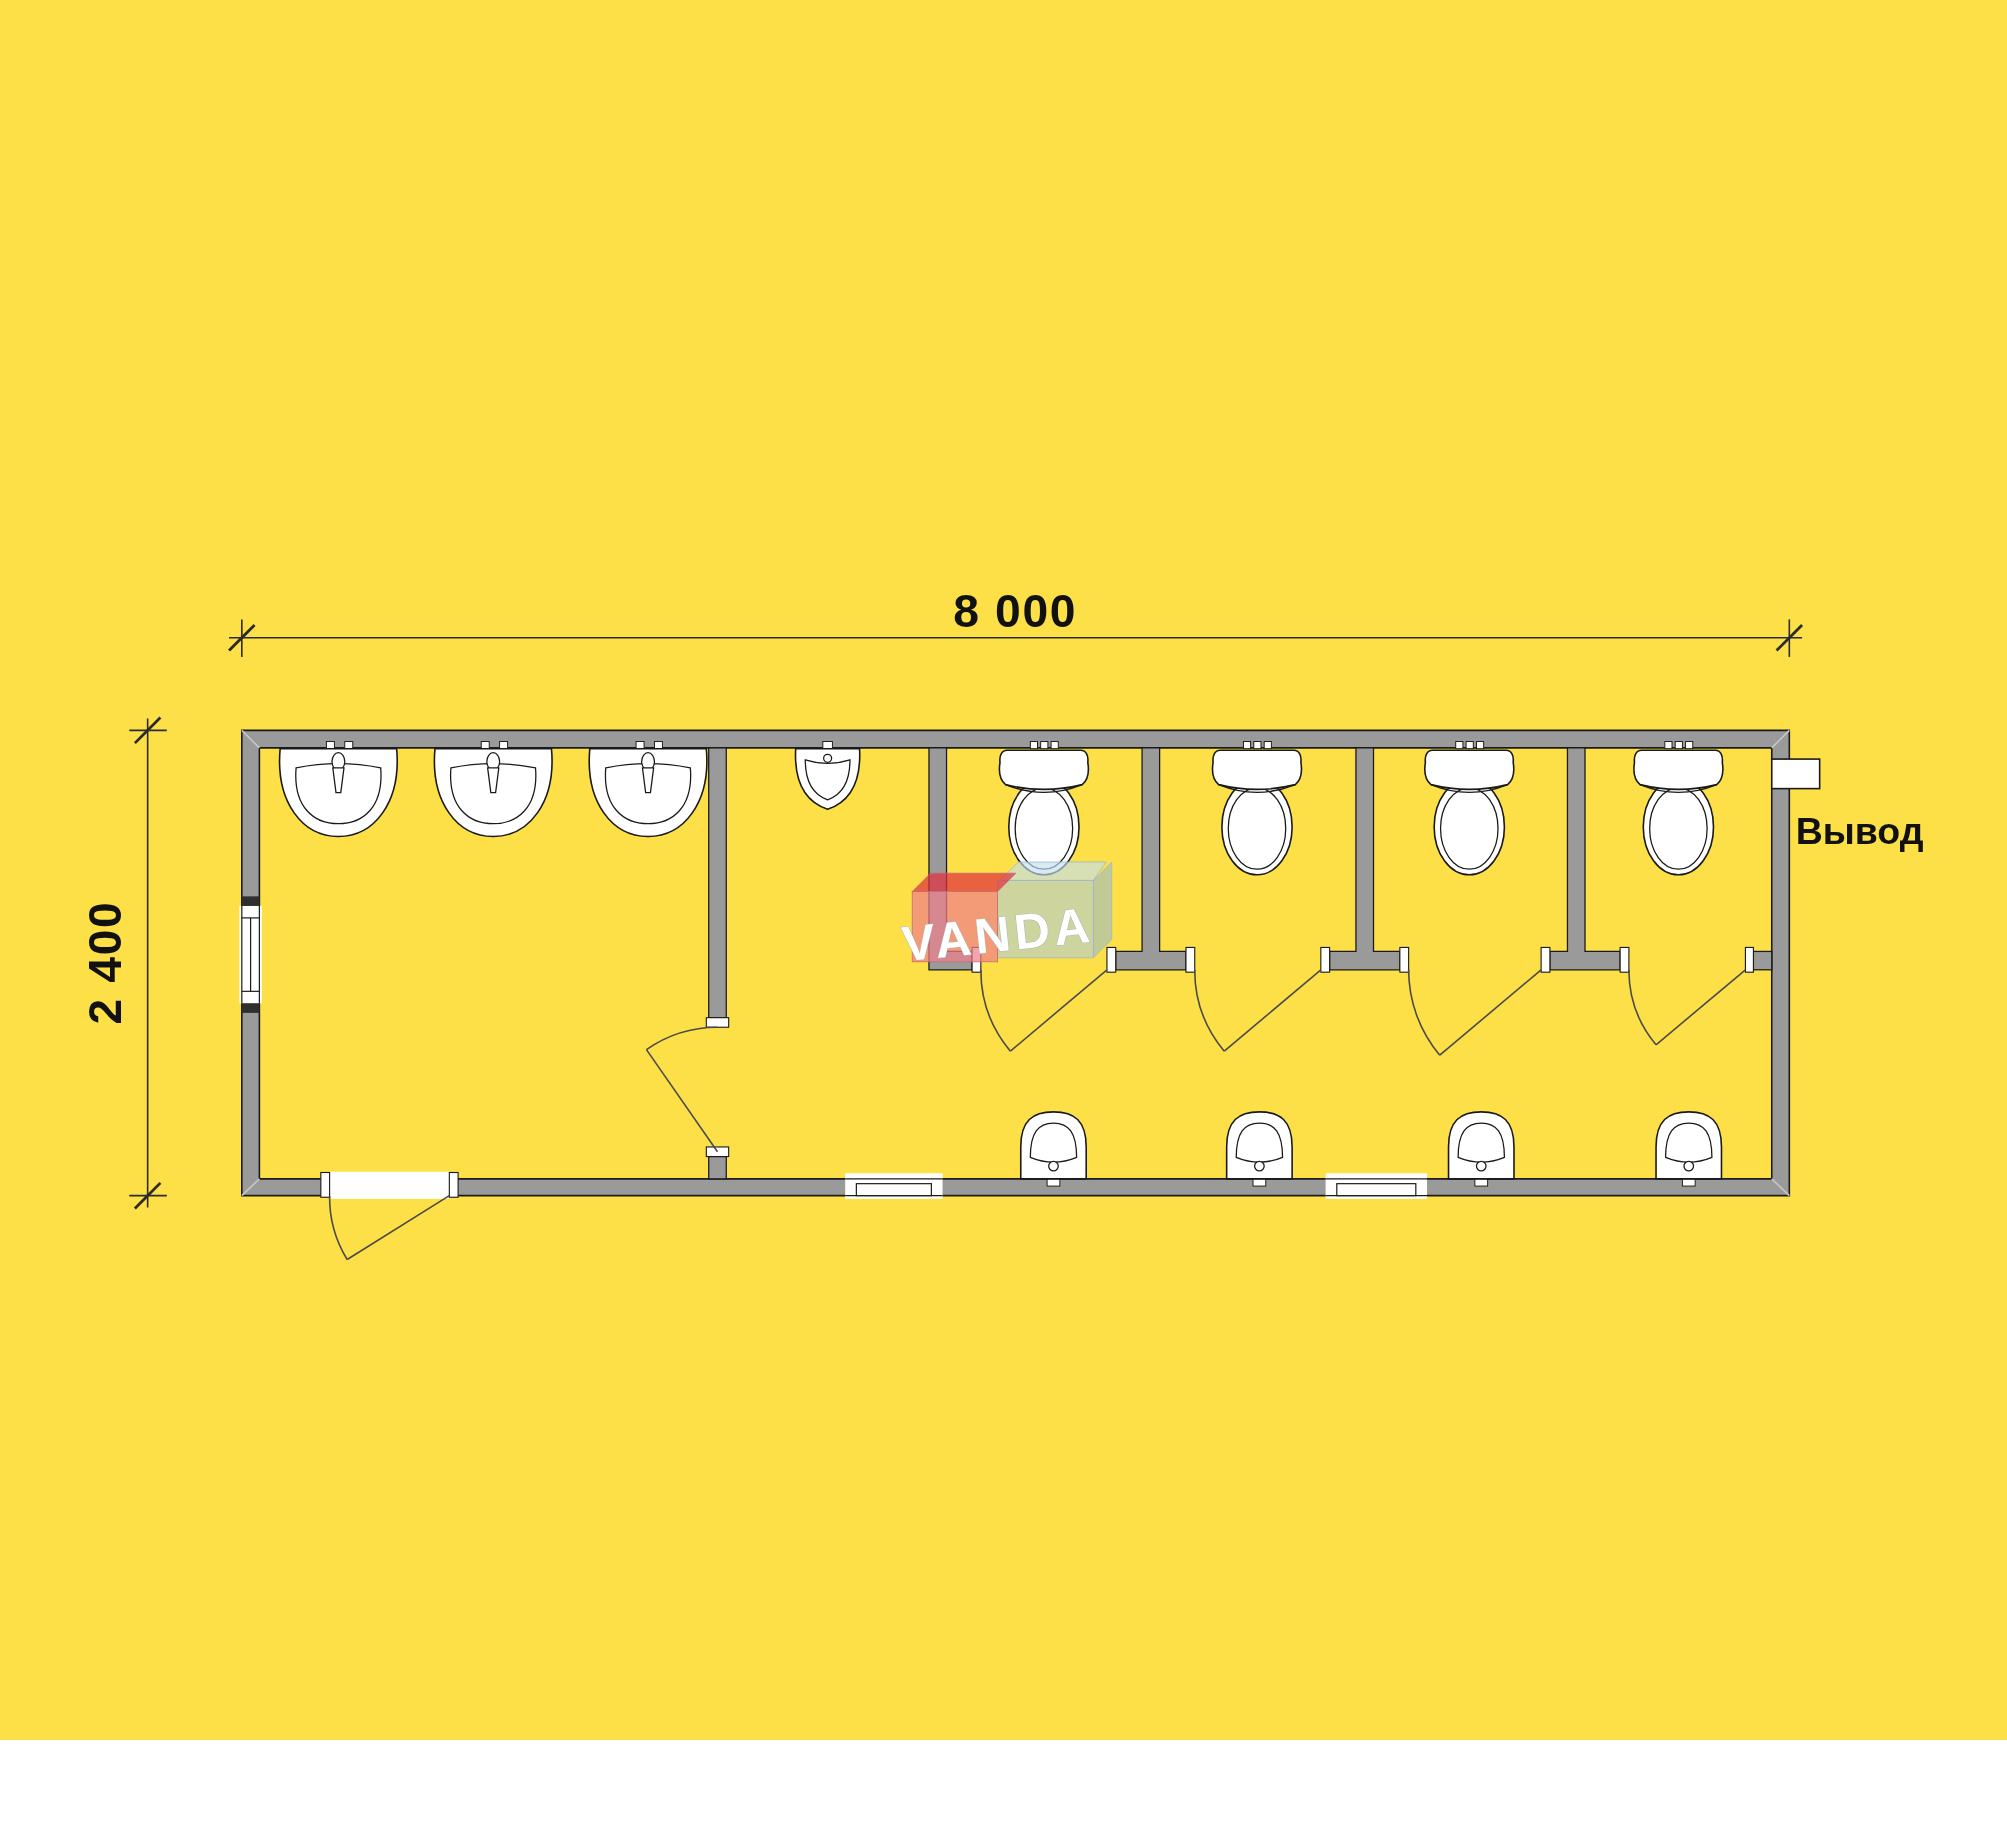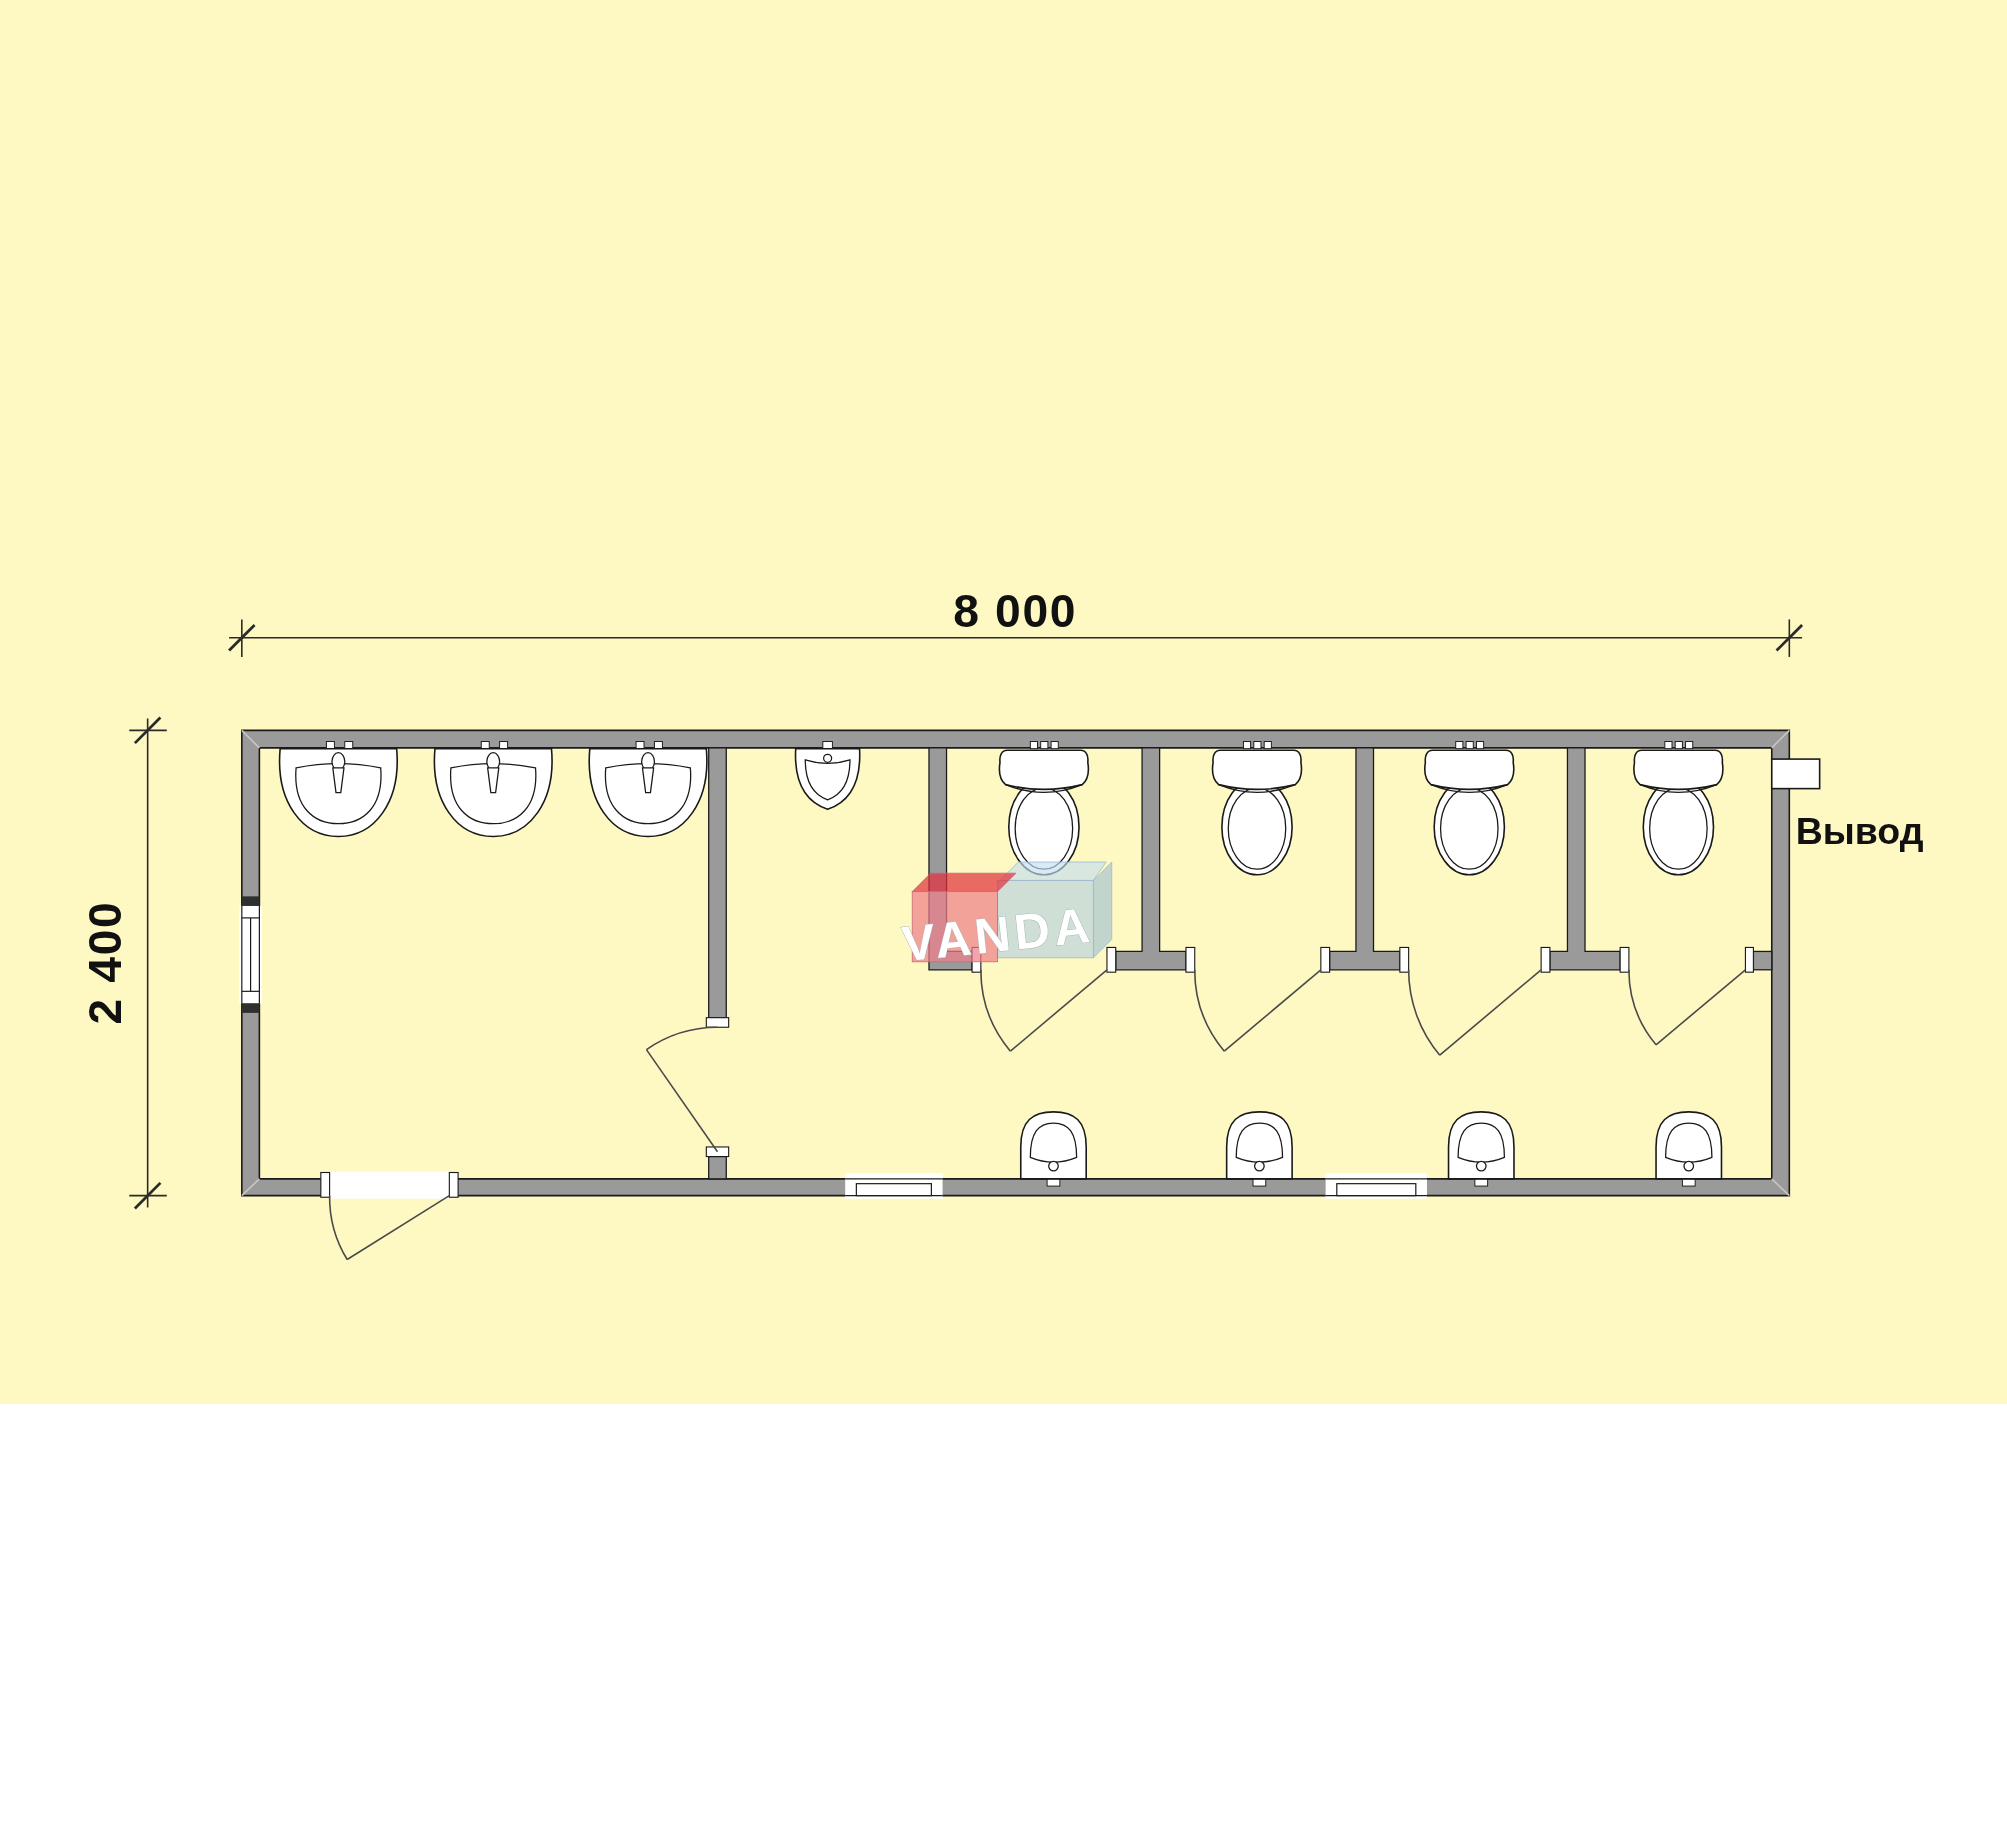--- a/index.html
+++ b/index.html
@@ -4,22 +4,22 @@
 <style>
   html, body {
     margin: 0;
     padding: 0;
     background: #ffffff;
     font-family: "Liberation Sans", sans-serif;
   }
   .canvas {
     position: relative;
     width: 2008px;
-    height: 1404px;
-    background: #fef9c3;
+    height: 1740px;
+    background: #fde047;
     overflow: hidden;
     text-decoration: underline;
   }
   svg { display: block; }
   text {
     font-family: "Liberation Sans", sans-serif;
     fill: #111111;
   }
   .dim-text {
     font-size: 58px;

